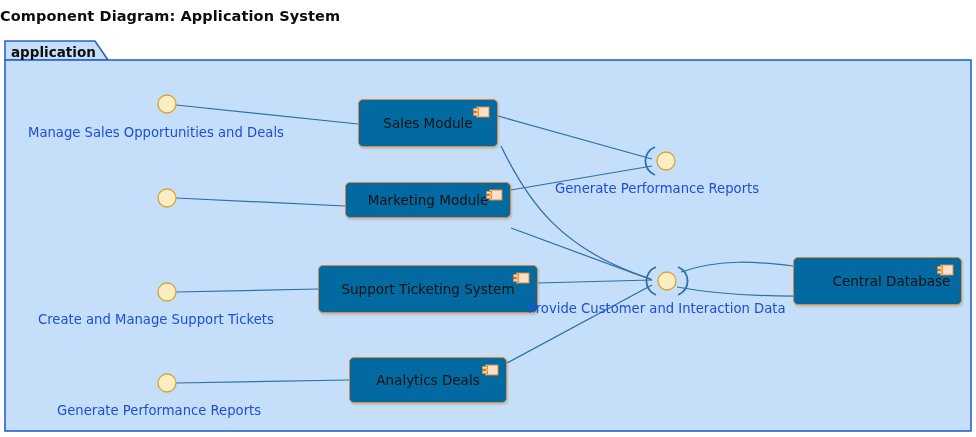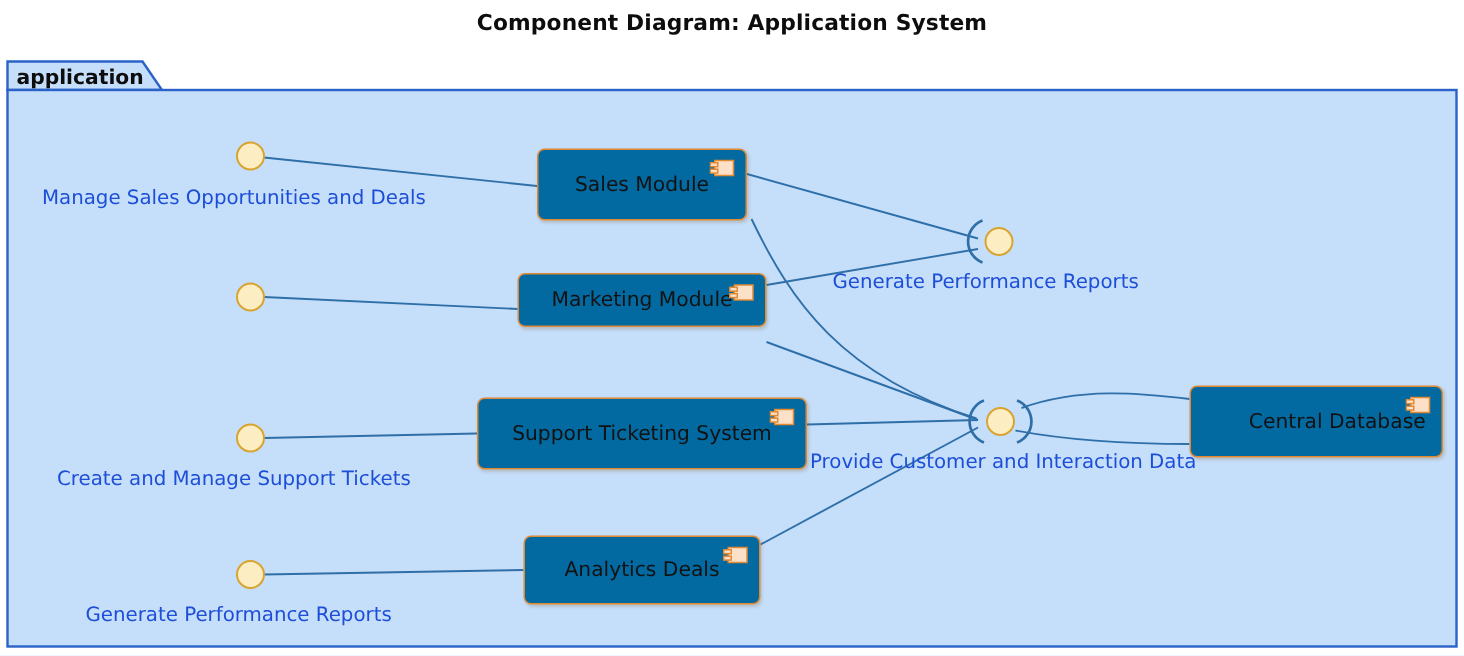--- a/index.html
+++ b/index.html
@@ -18,21 +18,21 @@
     position: absolute;
     left: 0; top: 0;
     width: 976px;
     height: 437px;
   }
   .title {
     position: absolute;
     left: 0;
     top: 8px;
     width: 976px;
-    text-align: center;
+    text-align: left;
     font-size: 14.5px;
     font-weight: bold;
     color: #0d0d0d;
     letter-spacing: 0.1px;
   }
   .svg-layer {
     position: absolute;
     left: 0; top: 0;
     width: 976px;
     height: 437px;
@@ -169,15 +169,15 @@
       <rect x="3.5" y="1" width="12.5" height="10" fill="#FCE0C8" stroke="#E08A34" stroke-width="1"></rect>
       <rect x="0.5" y="2.5" width="5" height="2.6" fill="#FCE0C8" stroke="#E08A34" stroke-width="1"></rect>
       <rect x="0.5" y="6.8" width="5" height="2.6" fill="#FCE0C8" stroke="#E08A34" stroke-width="1"></rect>
     </svg>
   </div>
 
   <div class="iface-label" style="left:28px; top:125px;">Manage Sales Opportunities and Deals</div>
   <div class="iface-label" style="left:38px; top:312px;">Create and Manage Support Tickets</div>
   <div class="iface-label" style="left:57px; top:403px;">Generate Performance Reports</div>
   <div class="iface-label" style="left:555px; top:181px;">Generate Performance Reports</div>
-  <div class="iface-label" style="left:528px; top:301px;margin-left:12px;">Provide Customer and Interaction Data</div>
+  <div class="iface-label" style="left:528px; top:301px;">Provide Customer and Interaction Data</div>
 
 </div>
 
 </body></html>

